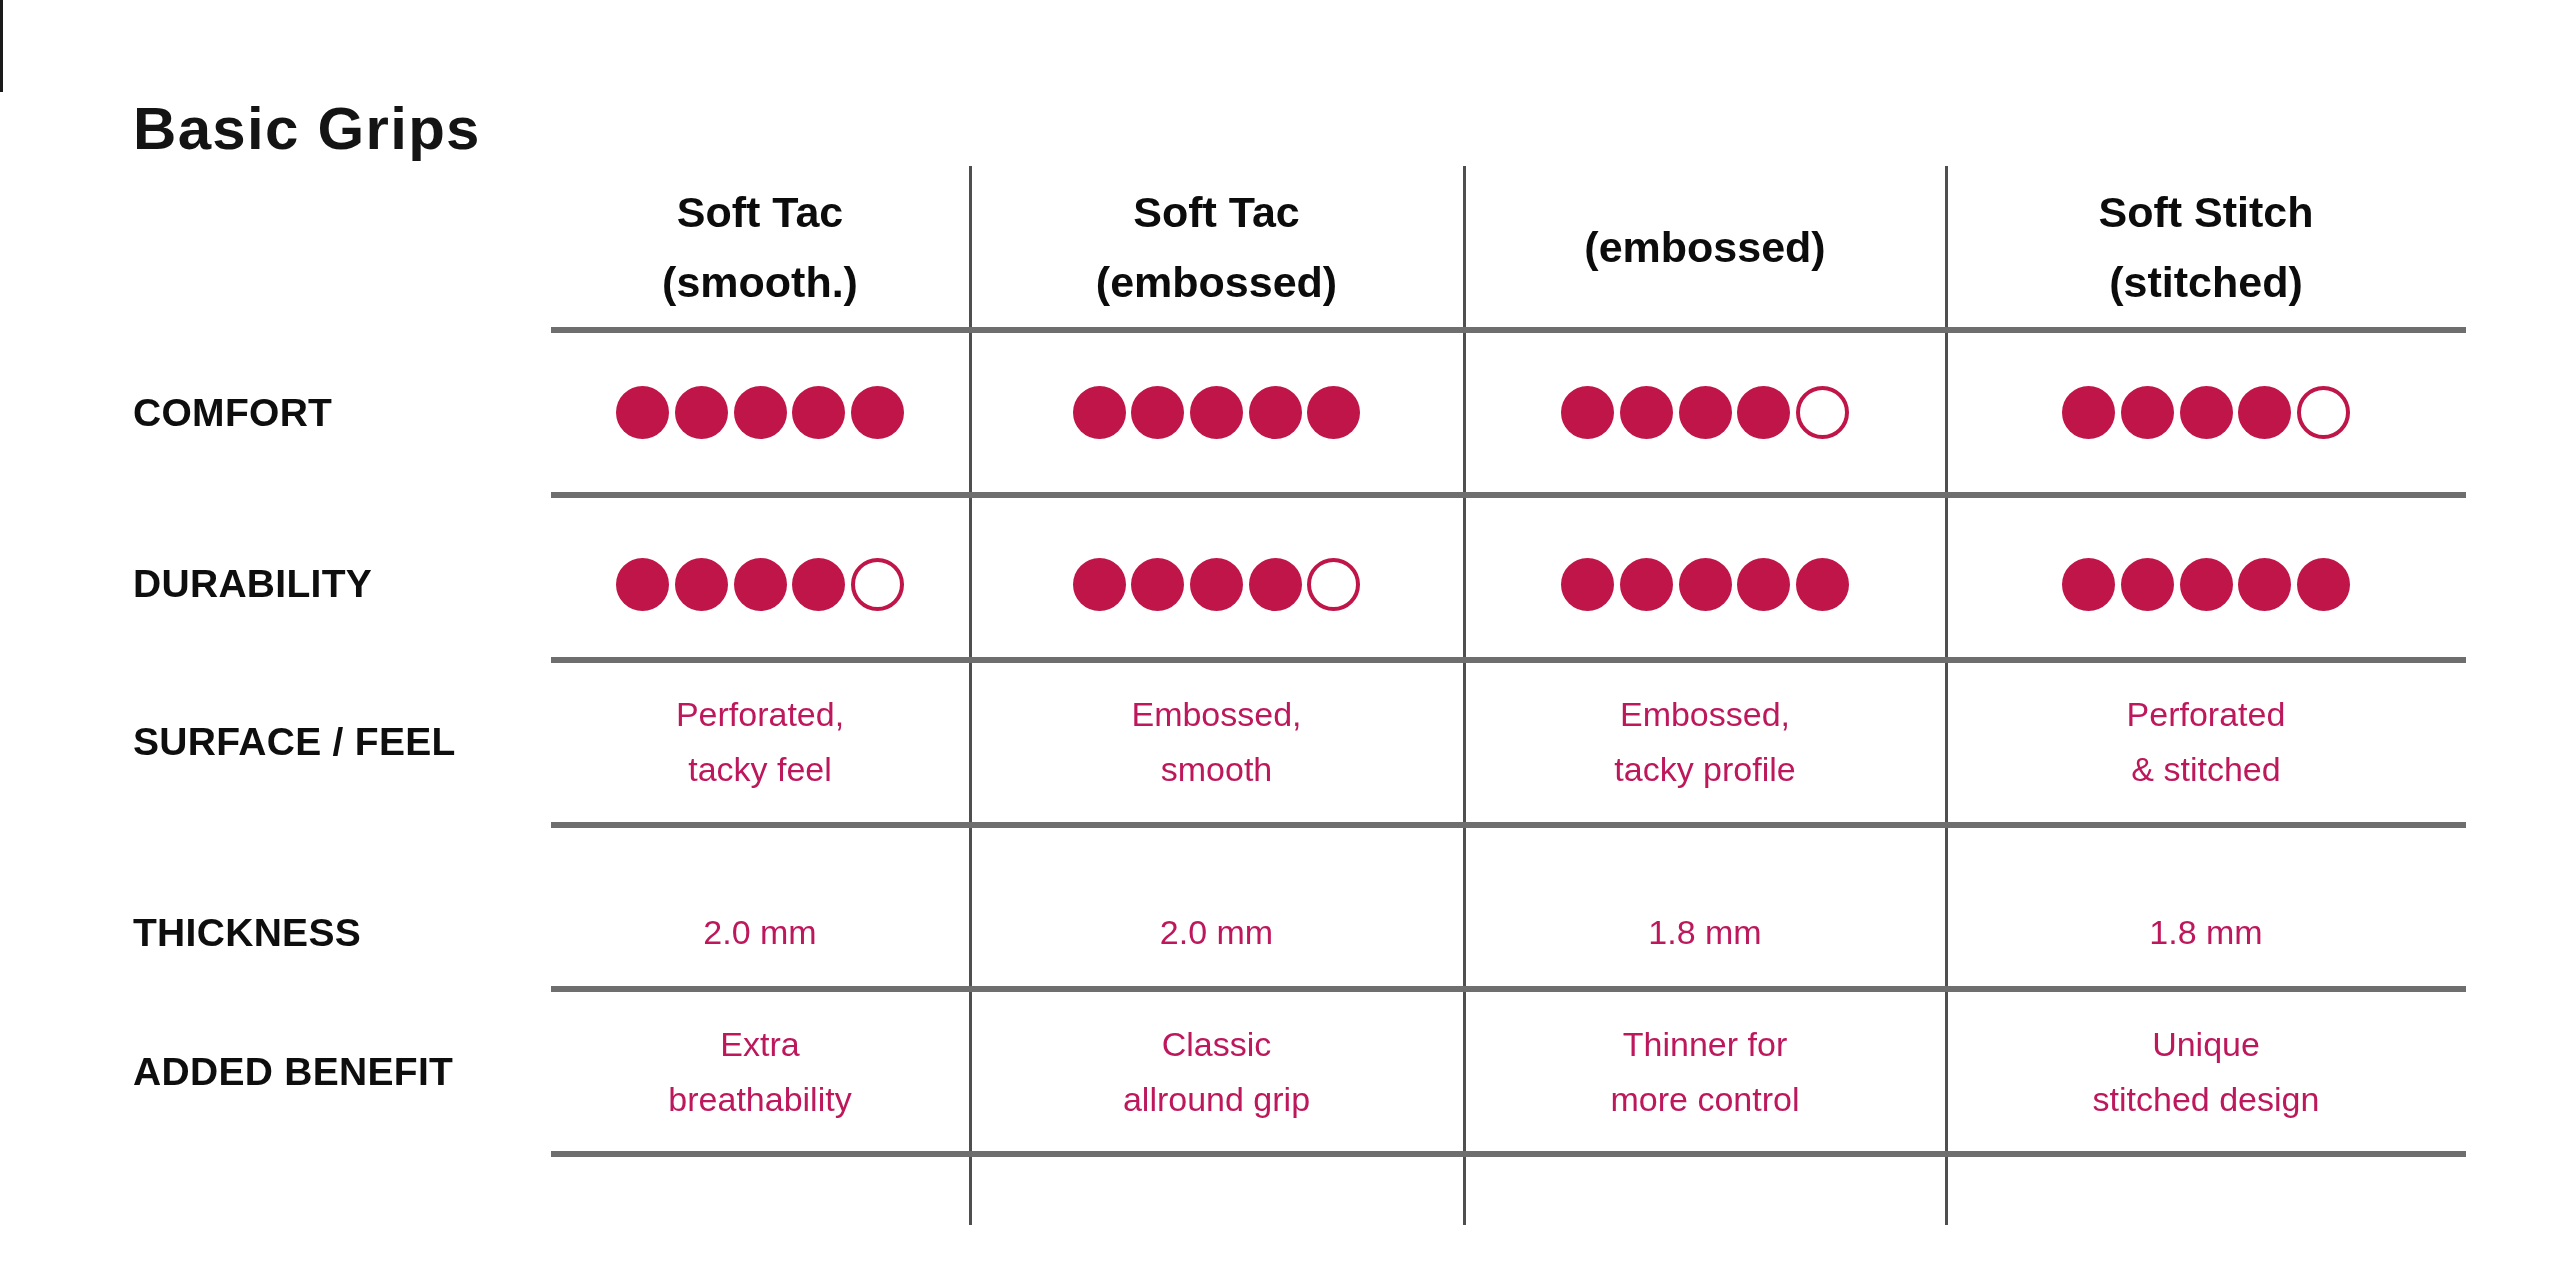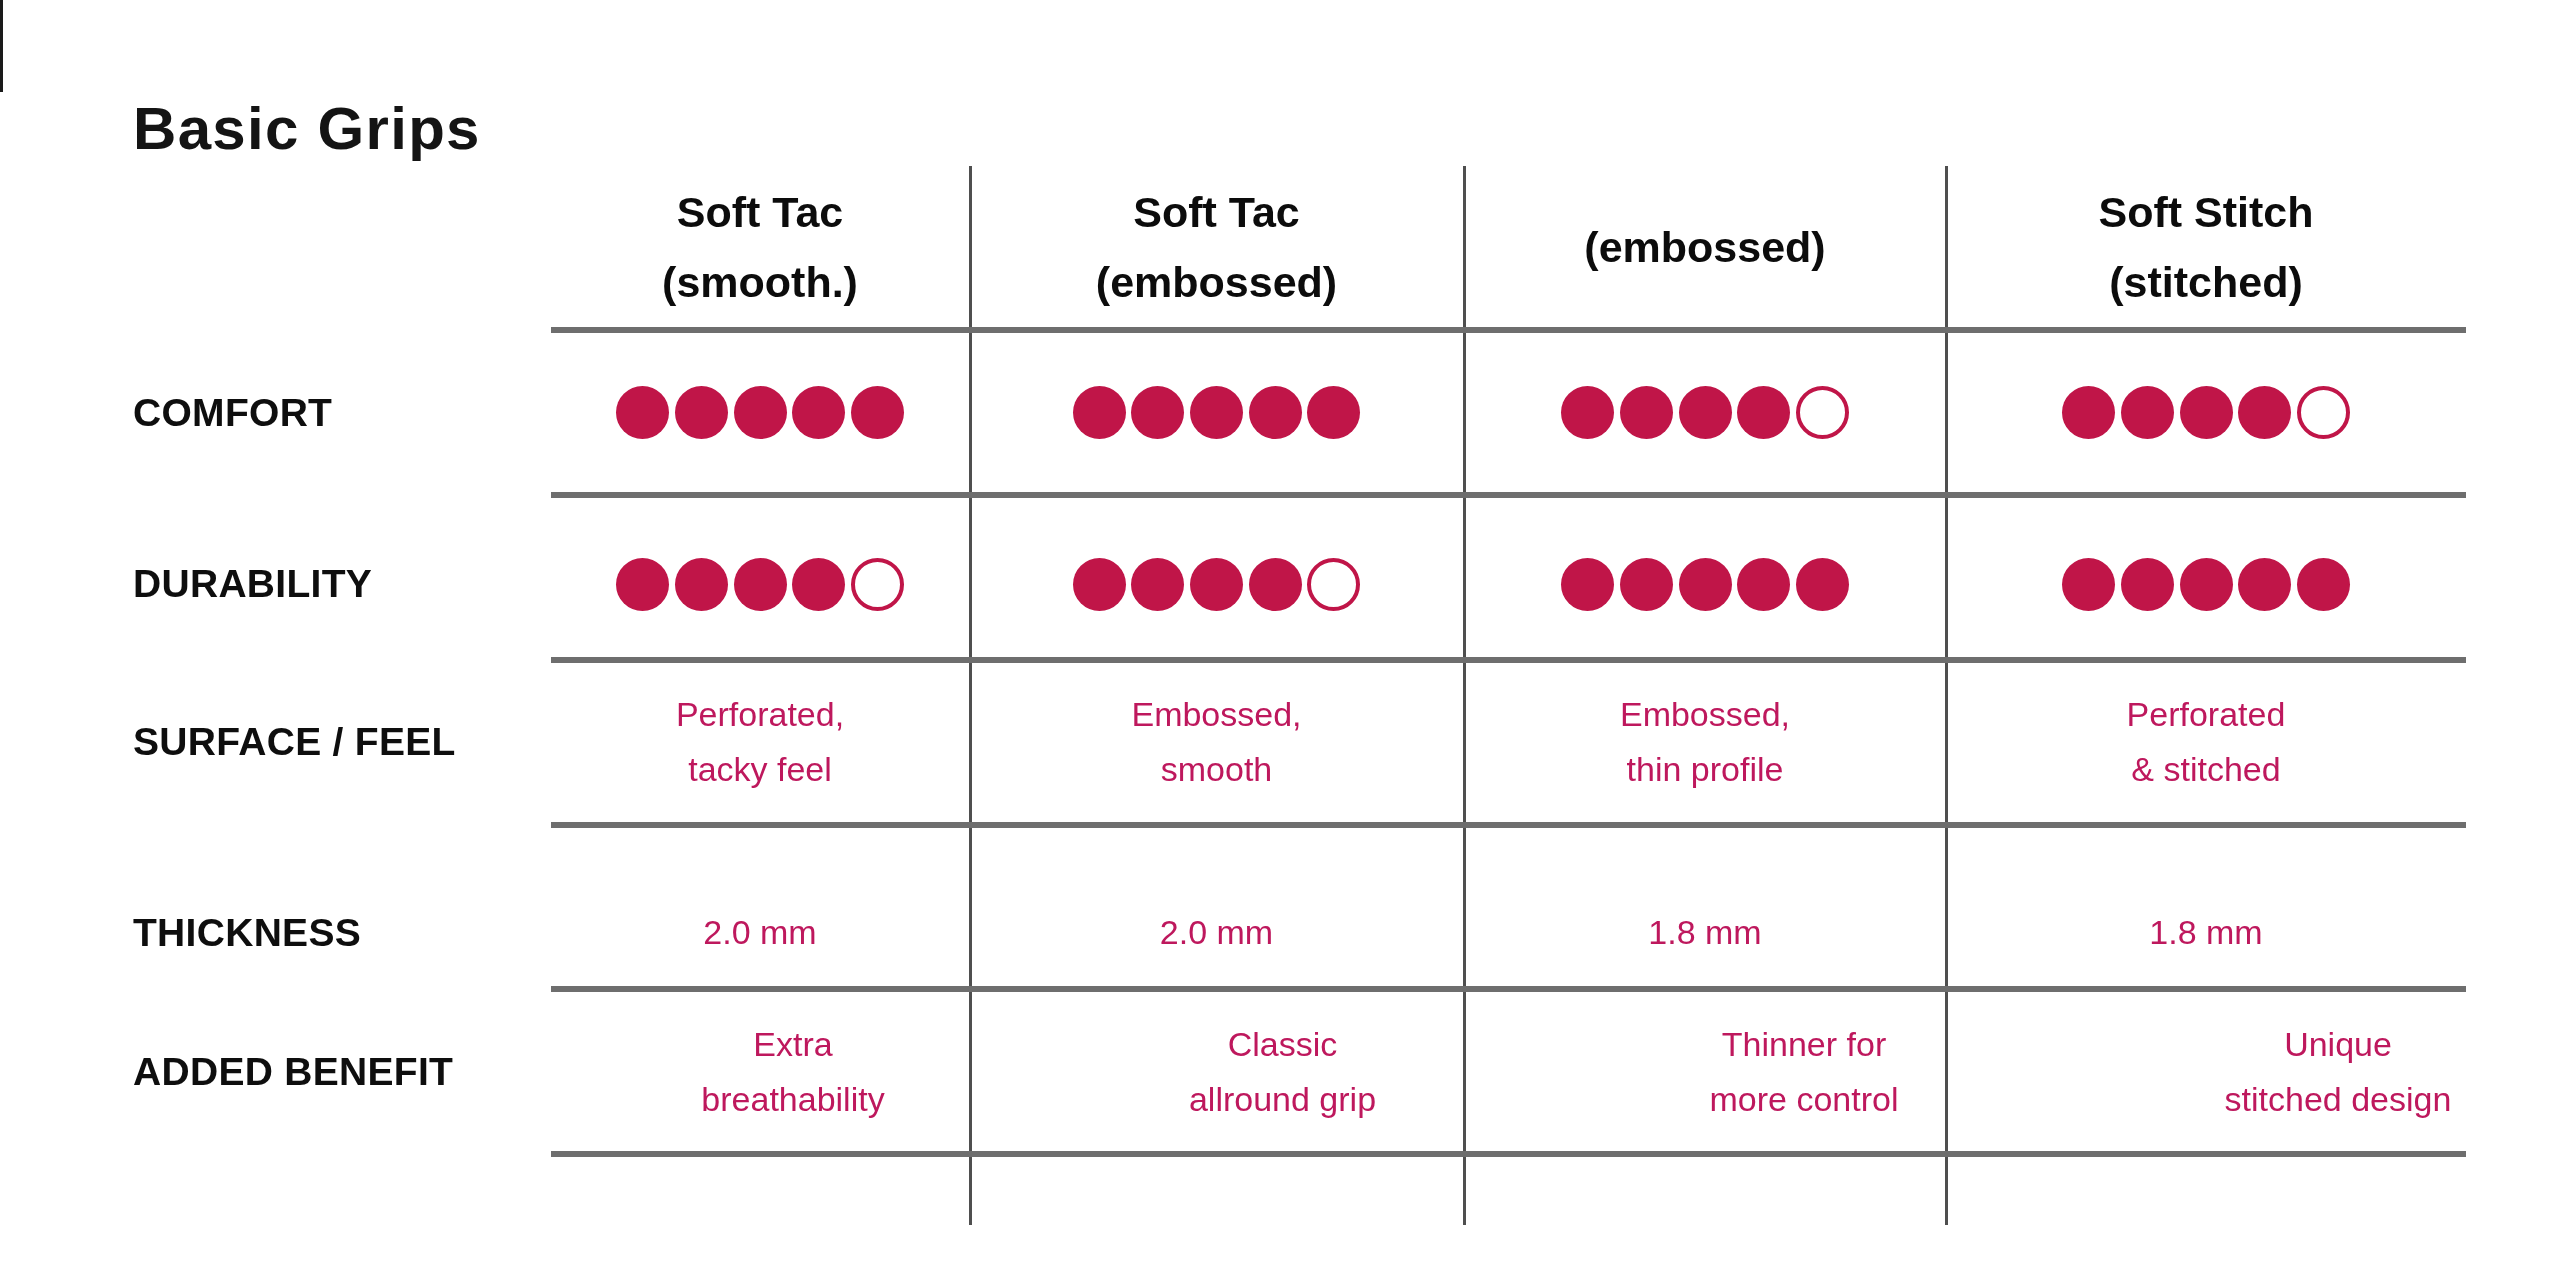--- a/index.html
+++ b/index.html
@@ -44,21 +44,21 @@
   .row{
     position:absolute;left:0;width:2333px;
     display:grid;grid-template-columns:418px 418px 495px 482px 520px;
     align-items:center;
   }
   .row.header{top:0;height:161px;}
   .row.r0{top:167px;height:159px;}
   .row.r1{top:317px;height:202px;}
   .row.r2{top:496px;height:159px;}
   .row.r3{top:687px;height:159px;}
-  .row.r4{top:826px;height:159px;gap:33px;}
+  .row.r4{top:826px;height:159px;}
   .cell{
     display:flex;flex-direction:column;align-items:center;justify-content:center;
     text-align:center;height:100%;
   }
   .label-cell{
     align-items:flex-start;text-align:left;
     font-weight:bold;font-size:39px;color:#0e0e0e;letter-spacing:0.3px;
     white-space:nowrap;
   }
   .hcell{
@@ -197,21 +197,21 @@
     <div class="cell tcell">
       <div>Perforated,</div>
       <div>tacky feel</div>
     </div>
     <div class="cell tcell">
       <div>Embossed,</div>
       <div>smooth</div>
     </div>
     <div class="cell tcell">
       <div>Embossed,</div>
-      <div>thin profile</div>
+      <div>tacky profile</div>
     </div>
     <div class="cell tcell">
       <div>Perforated</div>
       <div>&amp; stitched</div>
     </div>
   </div>
 
   <div class="row r3">
     <div class="cell label-cell">THICKNESS</div>
     <div class="cell tcell">

